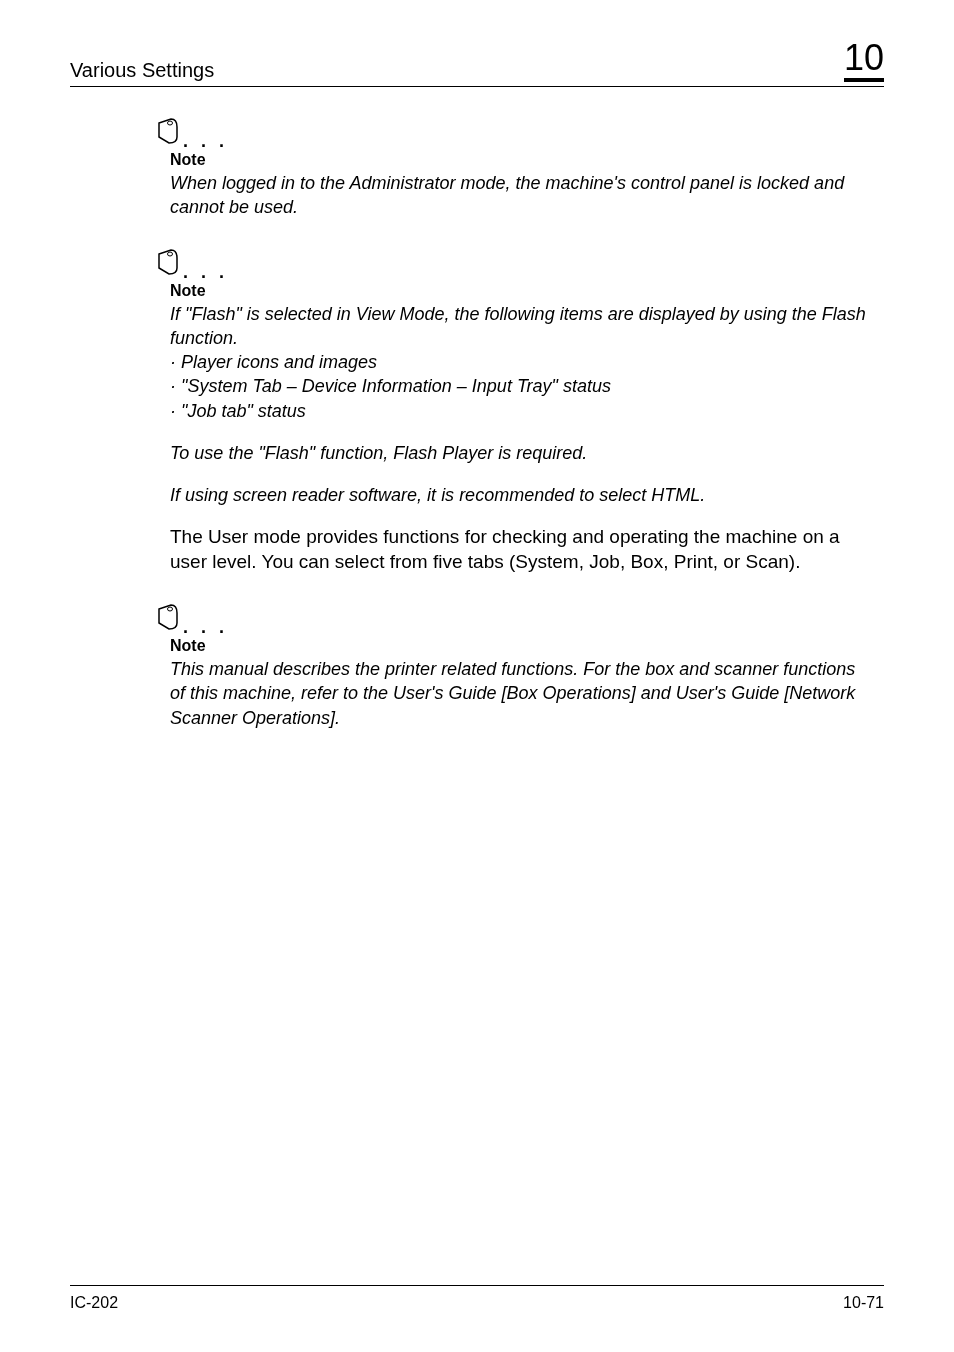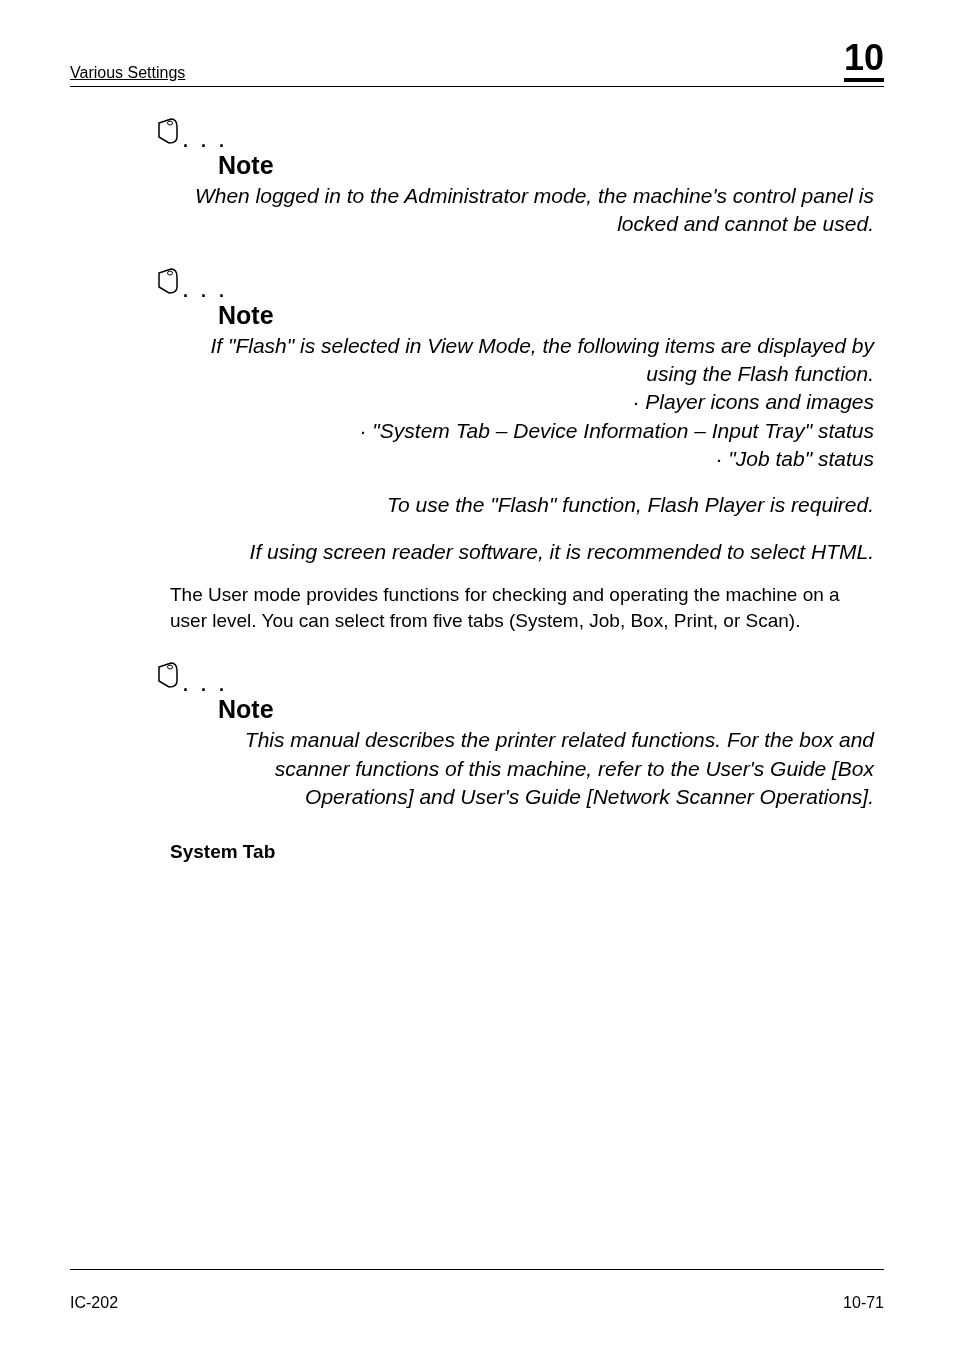--- a/index.html
+++ b/index.html
@@ -18,26 +18,25 @@
   }
   .header {
     display: flex;
     justify-content: space-between;
     align-items: flex-end;
     border-bottom: 1px solid #000;
     padding-bottom: 4px;
     margin-bottom: 30px;
   }
   .header-left {
-    font-size: 16px;
-    text-decoration: underline;
+    font-size: 20px;
   }
   .header-right {
     font-size: 36px;
-    font-weight: bold;
+    font-weight: normal;
     border-bottom: 4px solid #000;
     line-height: 1;
     padding-bottom: 2px;
   }
   .content {
     padding-left: 100px;
     padding-right: 10px;
   }
   .note-block {
     margin-top: 28px;
@@ -55,30 +54,28 @@
   .note-dots {
     position: absolute;
     left: 28px;
     top: 14px;
     font-size: 18px;
     letter-spacing: 4px;
     font-weight: bold;
   }
   .note-label {
     font-weight: bold;
-    font-size: 25px;
+    font-size: 16px;
     margin-top: 4px;
-    margin-left: 48px;
   }
   .italic {
     font-style: italic;
-    font-size: 21px;
+    font-size: 18px;
     line-height: 1.35;
     margin-top: 2px;
-    text-align: right;
   }
   .italic p {
     margin: 0 0 0 0;
   }
   .italic .para {
     margin-top: 18px;
   }
   .section-heading {
     font-weight: bold;
     font-size: 19px;
@@ -88,21 +85,21 @@
     font-size: 19px;
     line-height: 1.35;
     margin-top: 16px;
   }
   .footer {
     position: absolute;
     left: 70px;
     right: 70px;
     bottom: 40px;
     border-top: 1px solid #000;
-    padding-top: 24px;
+    padding-top: 8px;
     display: flex;
     justify-content: space-between;
     font-size: 16px;
   }
 </style>
 </head>
 <body>
 
 <div class="page">
 
@@ -155,21 +152,20 @@
           <ellipse cx="15" cy="6" rx="2.5" ry="2" fill="none" stroke="#000" stroke-width="1"></ellipse>
         </svg>
         <span class="note-dots">. . .</span>
       </div>
       <div class="note-label">Note</div>
       <div class="italic">
         <p>This manual describes the printer related functions. For the box and scanner functions of this machine, refer to the User's Guide [Box Operations] and User's Guide [Network Scanner Operations].</p>
       </div>
     </div>
 
-    <div class="section-heading">System Tab</div>
 
   </div>
 
   <div class="footer">
     <div>IC-202</div>
     <div>10-71</div>
   </div>
 
 </div>
 

